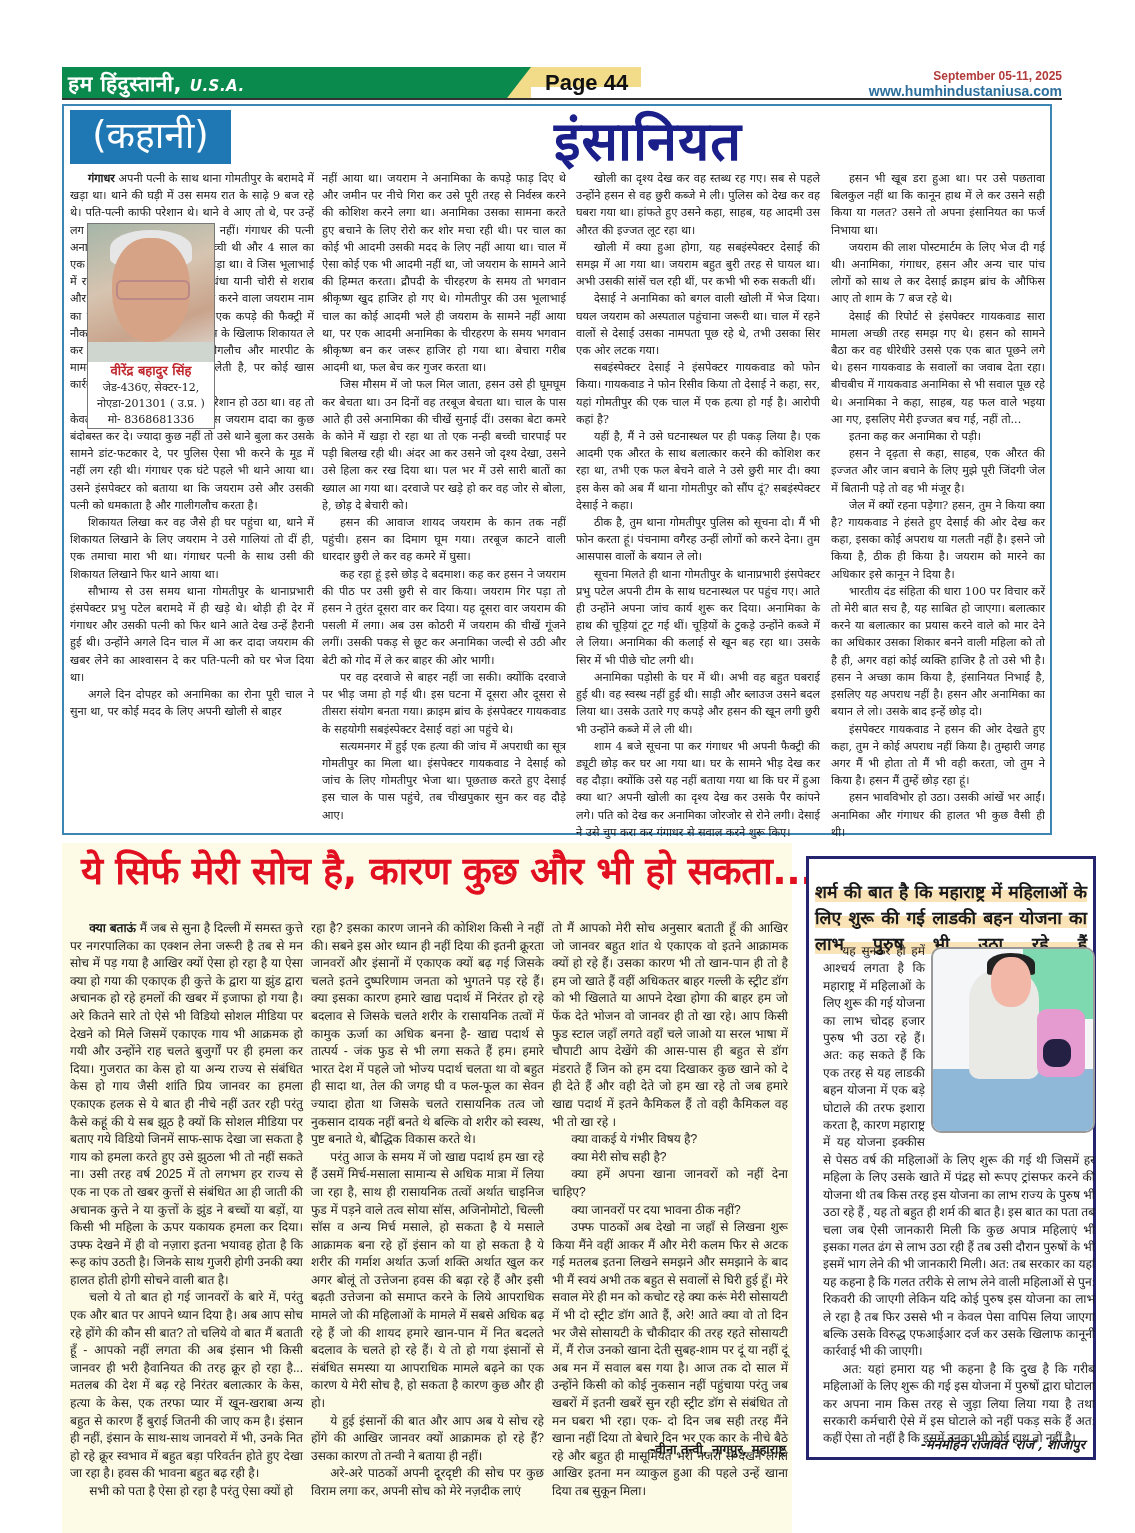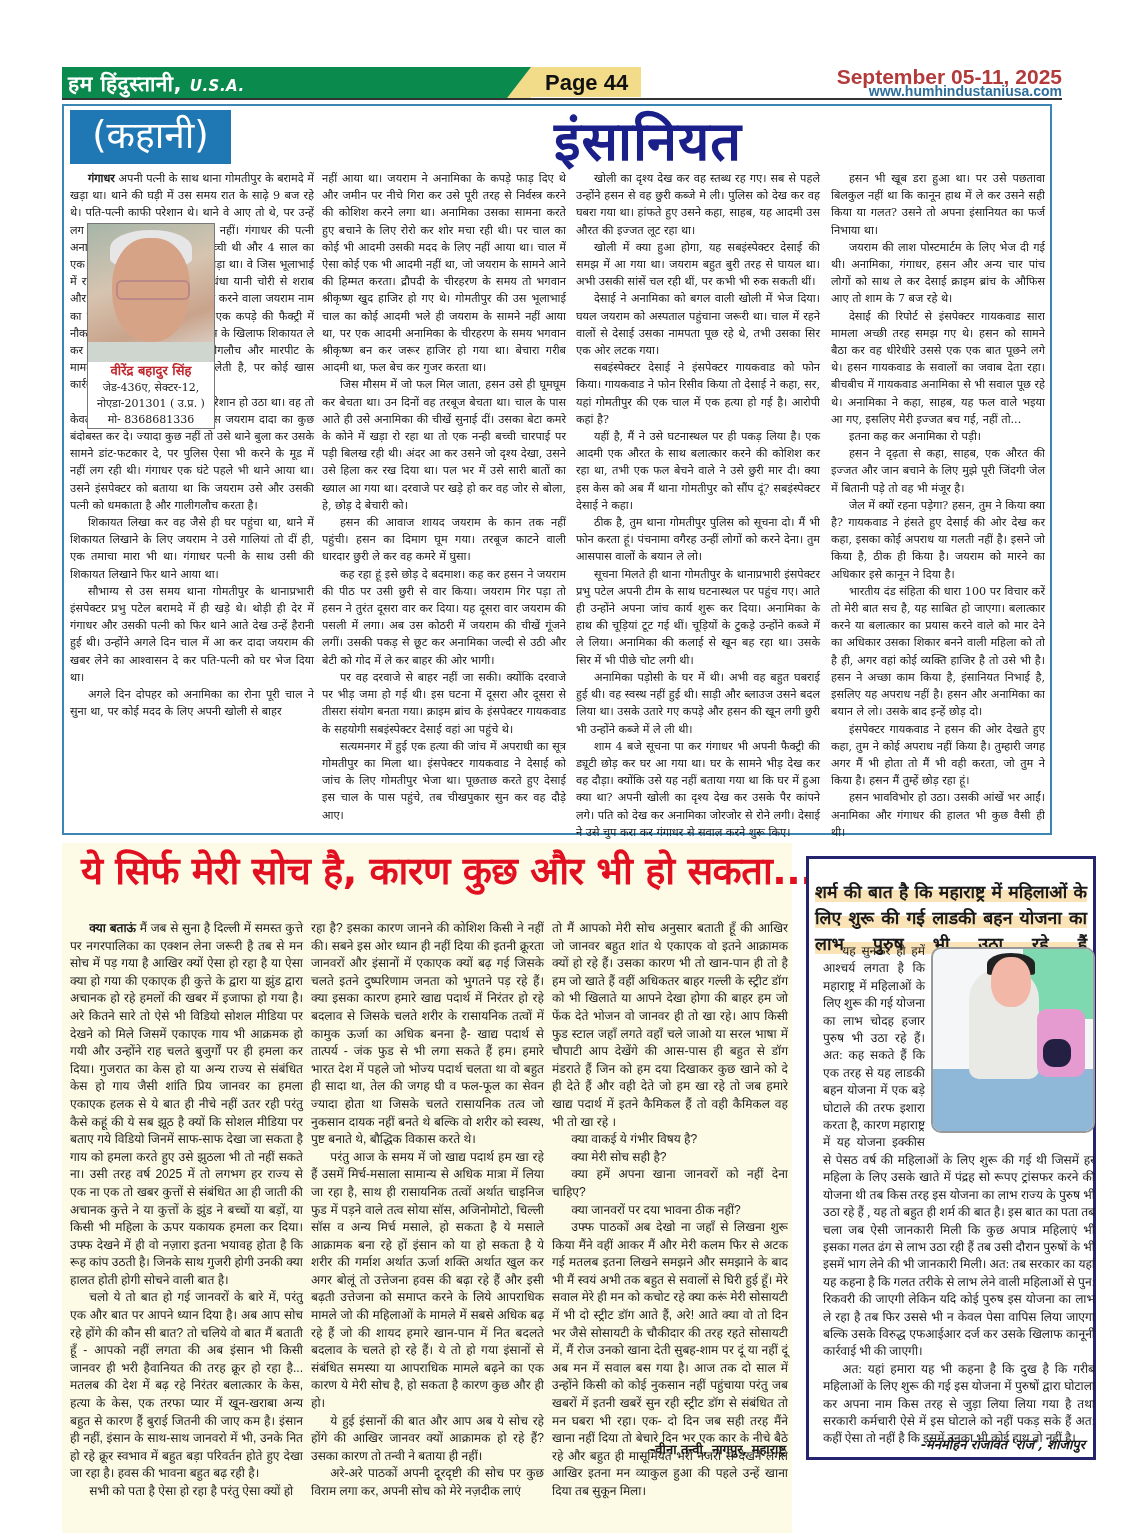--- a/index.html
+++ b/index.html
@@ -2,23 +2,23 @@
 <html><head>
 <meta charset="utf-8">
 <style>
   html,body{margin:0;padding:0;background:#fff;}
   body{width:1135px;height:1533px;position:relative;overflow:hidden;font-family:"DejaVu Serif",serif;color:#1a1a1a;}
   .masthead{position:absolute;left:62px;top:67px;width:1000px;height:32px;}
   .mh-green{position:absolute;left:0;top:0;width:445px;height:31px;background:#0a8a4c;}
   .mh-green .brand{position:absolute;left:6px;top:2px;font-family:"DejaVu Sans",sans-serif;font-weight:bold;color:#fff;font-size:21px;letter-spacing:0.5px;white-space:nowrap;}
   .mh-green .brand i{font-size:15px;font-style:italic;}
   .mh-tri{position:absolute;left:445px;top:0;width:0;height:0;border-bottom:31px solid #f2dc8a;border-left:24px solid #0a8a4c;}
-  .mh-page{position:absolute;left:469px;top:0;width:110px;height:30px;background:#f2dc8a;font-family:"Liberation Sans",sans-serif;font-weight:bold;font-size:22px;line-height:31px;padding-left:14px;box-sizing:border-box;color:#111;}
+  .mh-page{position:absolute;left:469px;top:0;width:110px;height:20px;background:#f2dc8a;font-family:"Liberation Sans",sans-serif;font-weight:bold;font-size:22px;line-height:31px;padding-left:14px;box-sizing:border-box;color:#111;}
   .mh-date{position:absolute;right:0;top:2px;text-align:right;font-family:"Liberation Sans",sans-serif;font-weight:bold;line-height:15px;}
-  .mh-date .d{color:#b23a3a;font-size:21px;}
+  .mh-date .d{color:#b23a3a;font-size:12px;}
   .mh-date .u{color:#2d6f9c;font-size:14px;}
   .mh-rule{position:absolute;left:0;top:31px;width:1000px;height:2px;background:#333;}
 
   .story{position:absolute;left:62px;top:104px;width:990px;height:731px;border:2px solid #3b86b5;box-sizing:border-box;}
   .kahani{position:absolute;left:6px;top:4px;width:161px;height:54px;background:#1f78b4;color:#fff;font-family:"DejaVu Sans",sans-serif;font-size:37px;line-height:52px;text-align:center;}
   .story-title{position:absolute;left:490px;top:-4px;font-family:"DejaVu Sans",sans-serif;font-weight:bold;color:#1a1f8a;font-size:54px;letter-spacing:1px;}
   .col{position:absolute;font-size:11.2px;line-height:17.2px;text-align:justify;}
   .col p{margin:0;text-indent:1.6em;}
   .col p.first{text-indent:1.6em;}
   .col b{font-weight:bold;}

